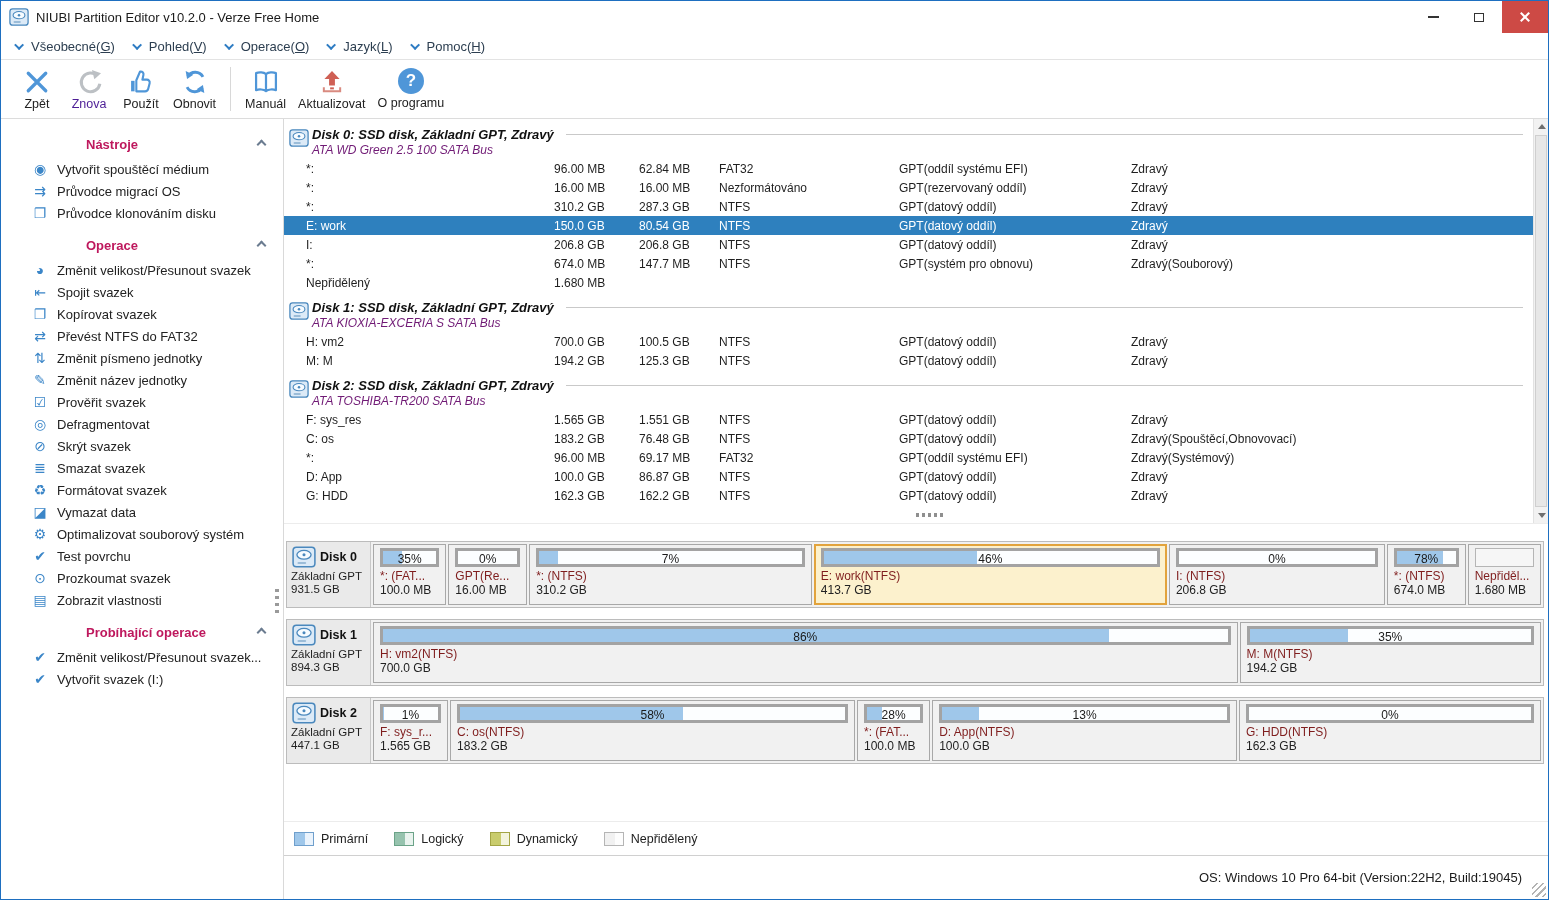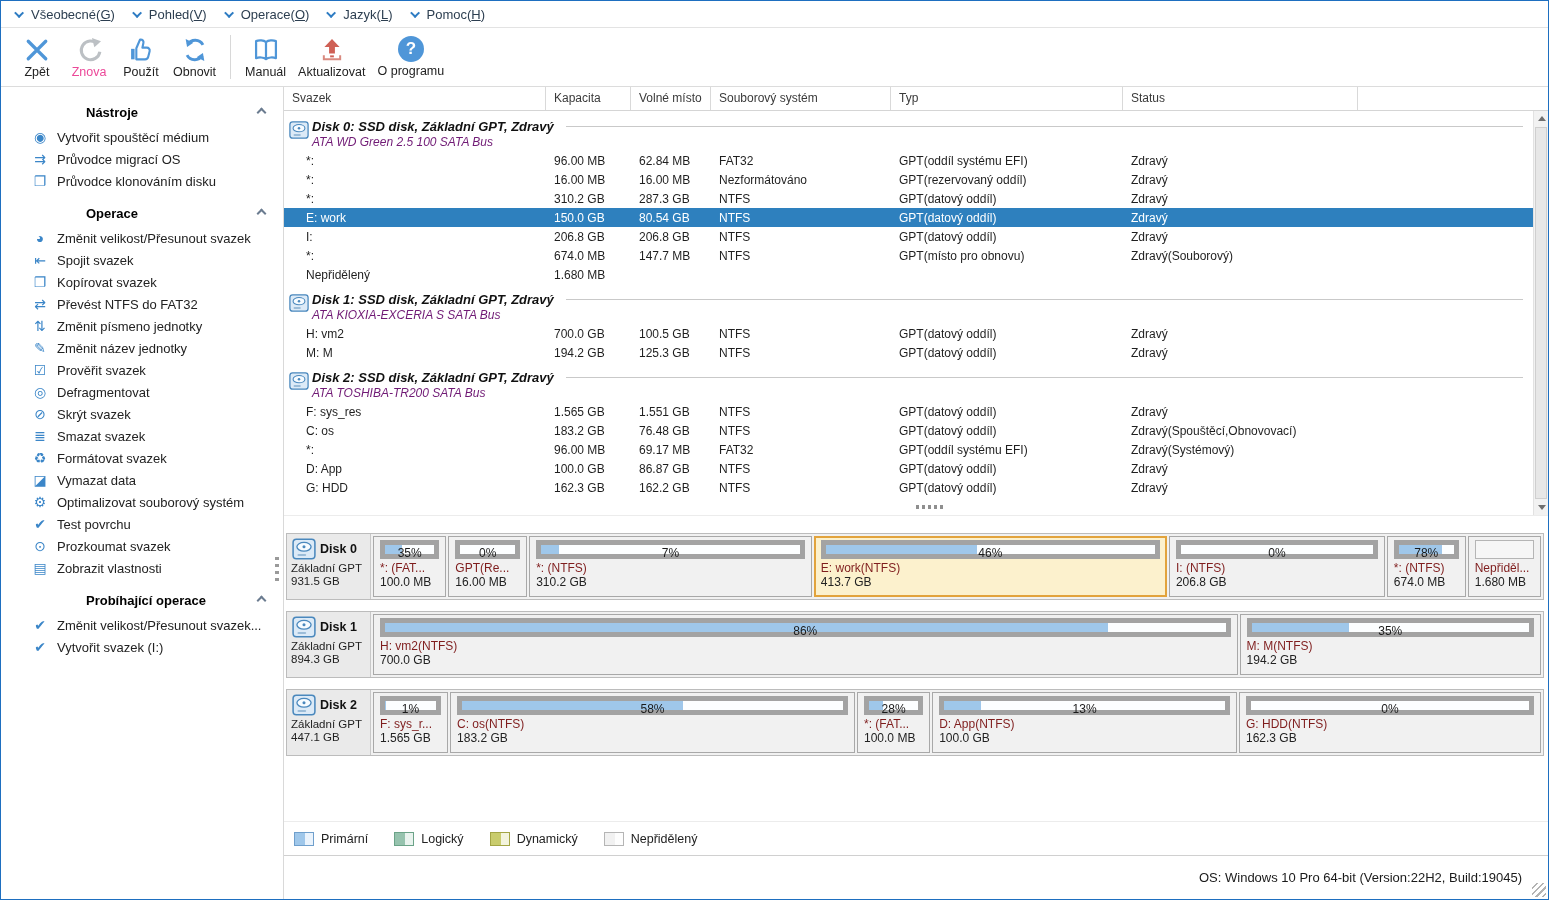--- a/index.html
+++ b/index.html
@@ -23,29 +23,29 @@
   .menubar { height:27px; display:flex; align-items:center; padding-left:10px; border-bottom:1px solid #e3e3e3; gap:4px; flex:0 0 auto; }
   .menu-item { display:flex; align-items:center; padding:3px 10px 3px 6px; font-size:13px; color:#2c3e50; cursor:pointer; }
   .chev-down { width:7px; height:7px; border-left:2px solid #2e7cc3; border-bottom:2px solid #2e7cc3; transform:rotate(-45deg) translateY(-2px); margin-right:7px; flex:0 0 auto; }
   .mi-key { text-decoration:underline; }
 
   
   .toolbar { height:59px; display:flex; align-items:center; padding:2px 0 2px 10px; border-bottom:1px solid #dcdcdc; flex:0 0 auto; }
   .tb-btn { display:flex; flex-direction:column; align-items:center; justify-content:center; min-width:52px; padding:2px 6px; cursor:pointer; }
   .tb-btn svg { width:30px; height:28px; }
   .tb-label { font-size:12.5px; color:#222; margin-top:1px; }
-  .tb-btn.disabled .tb-label { color:#ec4899; }
+  .tb-btn.disabled .tb-label { color:#4c1d95; }
   .tb-sep { width:1px; height:44px; background:#d8d8d8; margin:0 8px; }
   .about-circle { width:26px; height:26px; border-radius:50%; background:#4f96d8; color:#fff; font-size:17px; font-weight:bold; display:flex; align-items:center; justify-content:center; margin-bottom:1px; }
 
   
   .content { flex:1; display:flex; min-height:0; }
   .sidebar { width:283px; border-right:1px solid #d9d9d9; padding-top:12px; overflow:hidden; position:relative; flex:0 0 auto; }
   .sb-head { display:flex; align-items:center; padding:6px 18px 6px 48px; cursor:pointer; }
-  .sb-title { font-size:13px; font-weight:bold; color:#000000;padding-left:37px; }
+  .sb-title { font-size:13px; font-weight:bold; color:#be185d;padding-left:37px; }
   .chev-up { width:7px; height:7px; border-left:2px solid #6b7c90; border-bottom:2px solid #6b7c90; transform:rotate(135deg); margin-left:auto; }
   .sb-item { display:flex; align-items:center; padding:3px 6px 3px 30px; font-size:13px; color:#222; cursor:pointer; }
   .sb-ico { width:18px; text-align:center; color:#3b86c8; font-size:14px; margin-right:8px; flex:0 0 auto; }
   .sb-section { margin-bottom:8px; }
   .v-dots { position:absolute; right:4px; top:470px; width:4px; height:26px;
             background:repeating-linear-gradient(180deg,#9a9a9a 0 3px,transparent 3px 7px); }
 
   .main { flex:1; display:flex; flex-direction:column; min-width:0; }
 
   
@@ -79,21 +79,21 @@
   .diskmap { flex:1; padding:8px 4px 0 2px; background:#fff; min-height:0; }
   .drow { display:flex; height:67px; border:1px solid #bcbcbc; background:#f1f1f1; margin-bottom:11px; }
   .dlabel { width:84px; flex:0 0 auto; background:#eaeaea; border-right:1px solid #c8c8c8; padding:3px 4px; cursor:pointer; }
   .dl-line1 { display:flex; align-items:center; }
   .dl-line1 svg { width:26px; height:24px; flex:0 0 auto; }
   .dl-name { font-size:12.5px; font-weight:bold; color:#111; margin-left:3px; }
   .dl-sub { font-size:11.5px; color:#222; margin-top:1px; white-space:nowrap; }
   .parts { flex:1; display:flex; gap:2px; padding:2px; min-width:0; }
   .part { border:1px solid #a8a8a8; background:#f1f1f1; padding:3px 6px 2px 6px; overflow:hidden; cursor:pointer; min-width:0; }
   .part.sel { border:2px solid #e2a33c; background:#fcf1cd; padding:2px 5px 1px 5px; }
-  .pbar { position:relative; height:19px; border:5px solid #a3a3a3; background:#fcfeff; margin-bottom:2px; }
+  .pbar { position:relative; height:19px; border:3px solid #a3a3a3; background:#fcfeff; margin-bottom:2px; }
   .pfill { height:100%; background:#9fc7ea; }
   .ppct { position:absolute; inset:0; text-align:center; line-height:17px; font-size:12px; color:#1a1a1a; }
   .part.unalloc .pbar { border:1px solid #b5b5b5; background:#f6f6f6; }
   .plabel { font-size:12px; font-weight:normal; color:#7f1d1d; white-space:nowrap; overflow:hidden; }
   .psize { font-size:12px; color:#222; white-space:nowrap; overflow:hidden; }
 
   
   .legend { height:34px; display:flex; align-items:center; gap:26px; padding-left:10px; border-top:1px solid #ececec; flex:0 0 auto; }
   .lg-item { display:flex; align-items:center; gap:7px; font-size:12.5px; color:#222; }
   .sw { width:20px; height:14px; position:relative; }
@@ -118,20 +118,37 @@
       <rect x="1" y="2" width="20" height="18" rx="3" fill="#dceaf7" stroke="#4a88bd" stroke-width="1.4"></rect>
       <ellipse cx="11" cy="9" rx="6.5" ry="4" fill="#f6fbff" stroke="#4a88bd" stroke-width="1.2"></ellipse>
       <circle cx="11" cy="9" r="1.4" fill="#4a88bd"></circle>
       <rect x="5" y="15.5" width="8" height="2" rx="1" fill="#9bbcd8"></rect>
     </g>
   </defs>
 </svg>
 
 <div class="window">
 
+  <div class="titlebar">
+    <svg class="app-icon" viewBox="0 0 22 22">
+        <use href="#drive-icon"></use>
+      </svg>
+    <span class="title-text">NIUBI Partition Editor v10.2.0 - Verze Free Home</span>
+    <div class="win-controls">
+      <div class="wc wc-min">
+          <i></i>
+        </div>
+      <div class="wc wc-max">
+          <i></i>
+        </div>
+      <div class="wc wc-close">
+          <span class="x-glyph"></span>
+        </div>
+    </div>
+  </div>
 
   <div class="menubar">
     <div class="menu-item">
         <span class="chev-down"></span>
         <span>Všeobecné(</span>
         <span class="mi-key">G</span>
         <span>)</span>
       </div>
     <div class="menu-item">
         <span class="chev-down"></span>
@@ -313,29 +330,20 @@
         <div class="sb-item">
             <span class="sb-ico">✔</span>
             <span>Vytvořit svazek (I:)</span>
           </div>
       </div>
       <div class="v-dots"></div>
     </div>
 
     <div class="main">
 
-      <div class="thead">
-        <div class="th">Svazek</div>
-        <div class="th">Kapacita</div>
-        <div class="th">Volné místo</div>
-        <div class="th">Souborový systém</div>
-        <div class="th">Typ</div>
-        <div class="th">Status</div>
-        <div class="th"></div>
-      </div>
 
       <div class="tbody">
 
         <div class="grp">
           <div class="grp-icon"><svg viewBox="0 0 22 22" width="22" height="20">
                 <use href="#drive-icon"></use>
               </svg></div>
           <div class="grp-main">
             <div class="grp-line1">
                 <span class="grp-title">Disk 0: SSD disk, Základní GPT, Zdravý</span>
@@ -387,21 +395,21 @@
             <span class="td">NTFS</span>
             <span class="td">GPT(datový oddíl)</span>
             <span class="td">Zdravý</span>
             <span class="td"></span>
           </div>
         <div class="trow">
             <span class="td c-name">*:</span>
             <span class="td">674.0 MB</span>
             <span class="td">147.7 MB</span>
             <span class="td">NTFS</span>
-            <span class="td">GPT(místo pro obnovu)</span>
+            <span class="td">GPT(systém pro obnovu)</span>
             <span class="td">Zdravý(Souborový)</span>
             <span class="td"></span>
           </div>
         <div class="trow">
             <span class="td c-name">Nepřidělený</span>
             <span class="td">1.680 MB</span>
             <span class="td"></span>
             <span class="td"></span>
             <span class="td"></span>
             <span class="td"></span>

